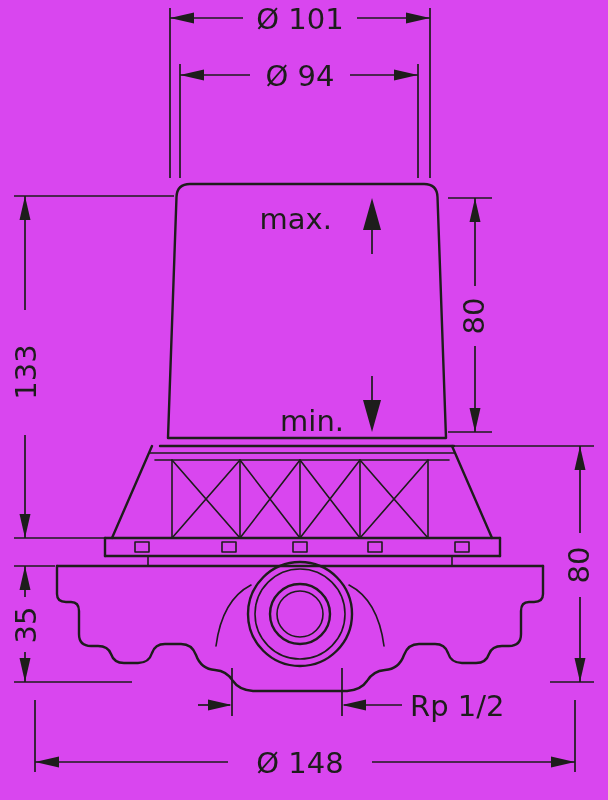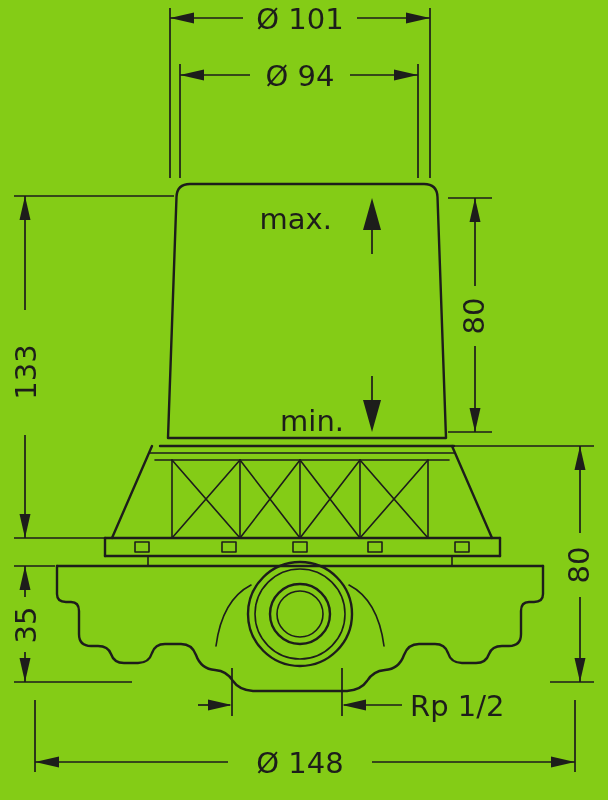--- a/index.html
+++ b/index.html
@@ -3,21 +3,21 @@
 <meta charset="utf-8">
 <style>
   html, body {
     margin: 0;
     padding: 0;
     background: #ffffff;
   }
   .page {
     width: 608px;
     height: 800px;
-    background: #84cc16;
+    background: #d946ef;
     position: relative;
     overflow: hidden;
     text-align: right;
   }
   svg {
     display: block;
   }
   .part {
     stroke: #1d1d1b;
     stroke-width: 2.4;

